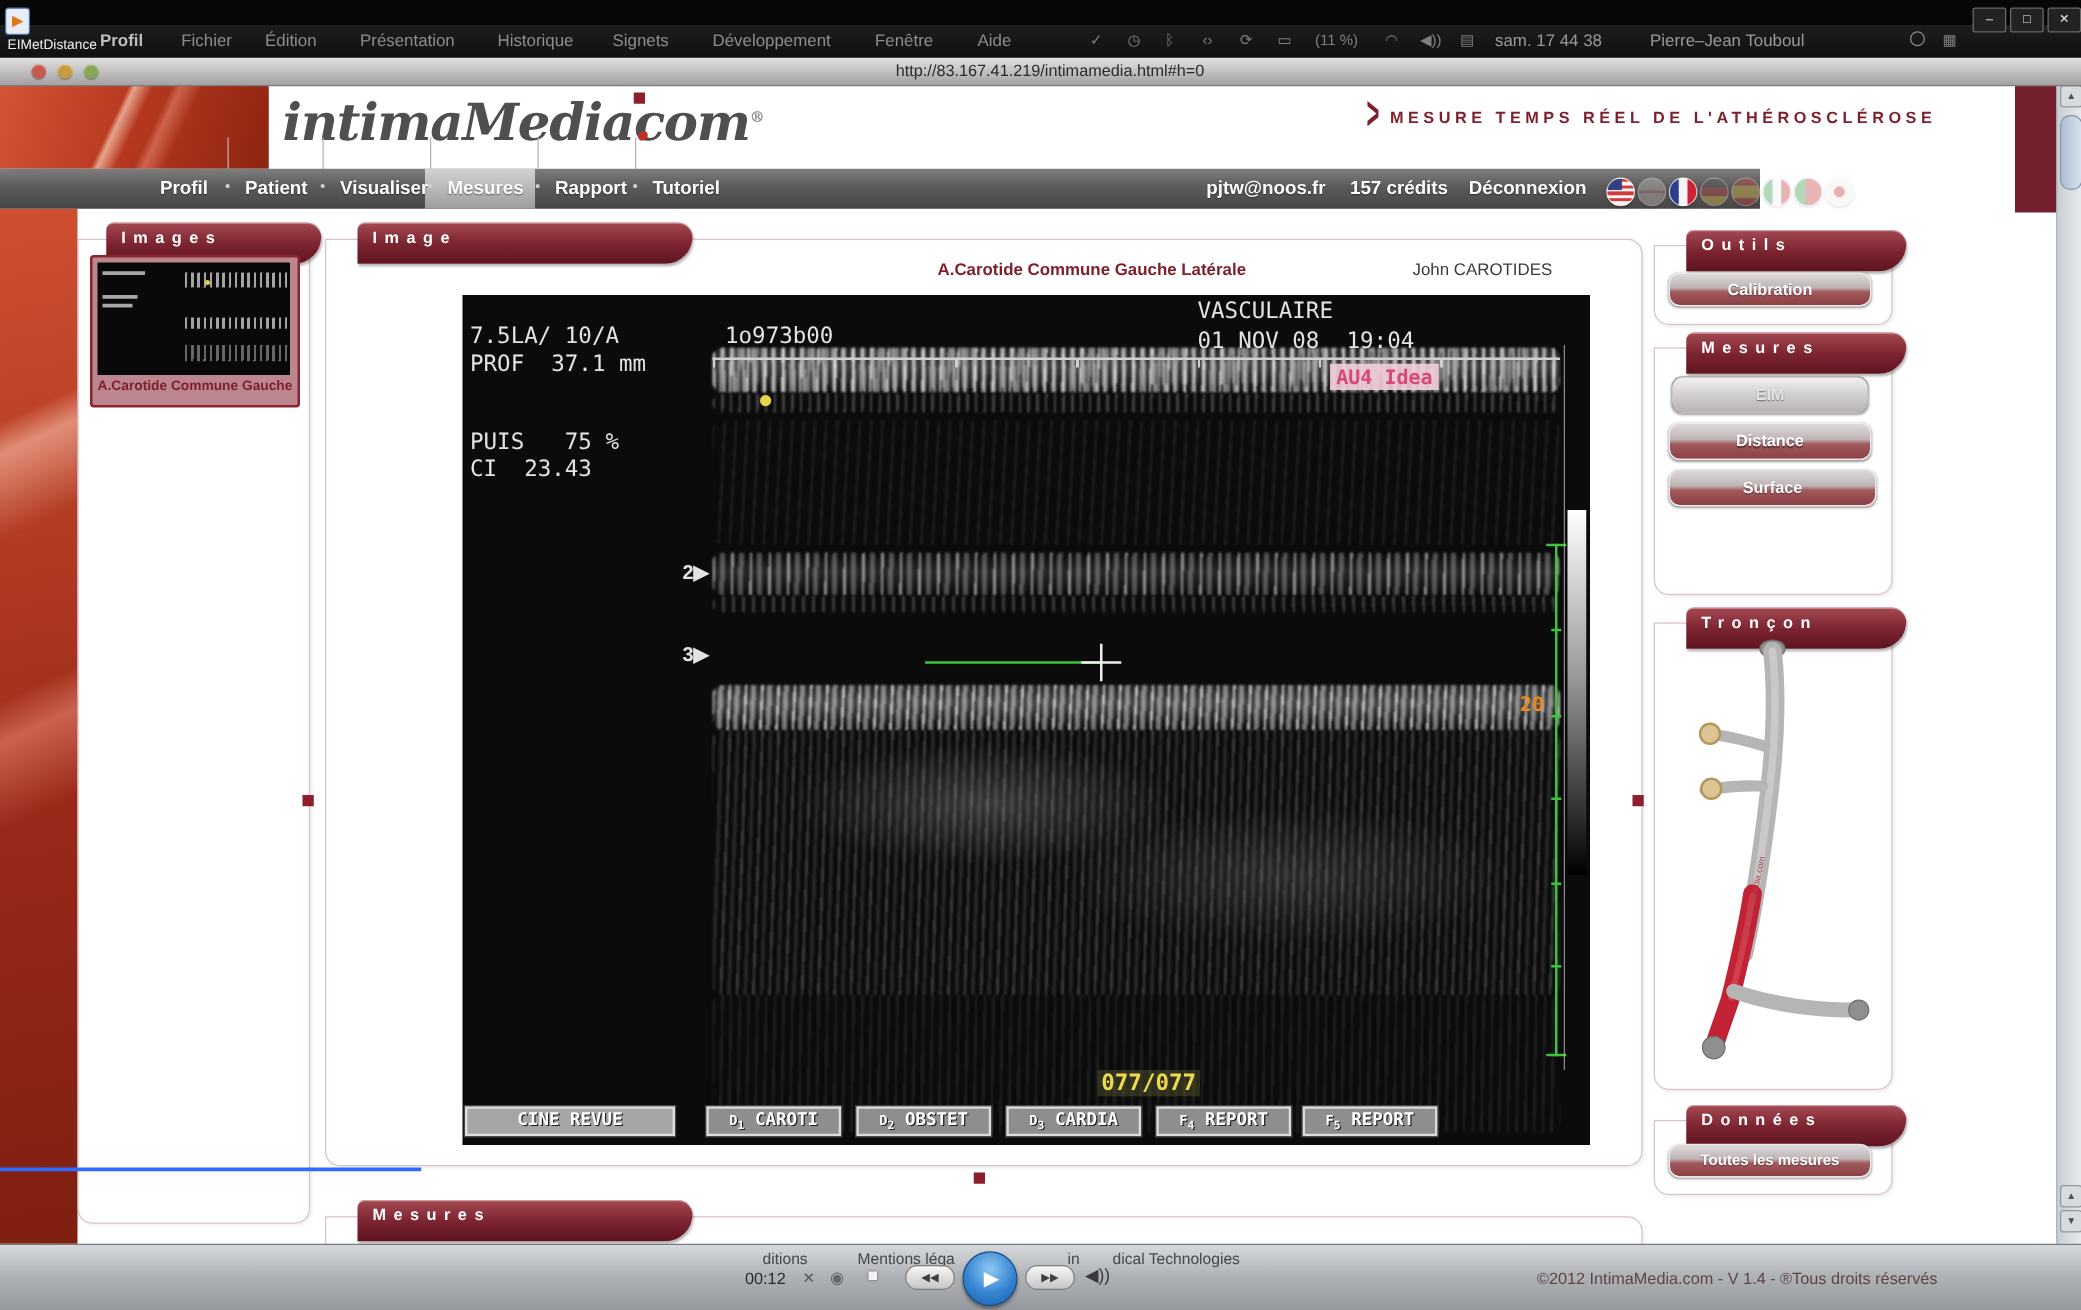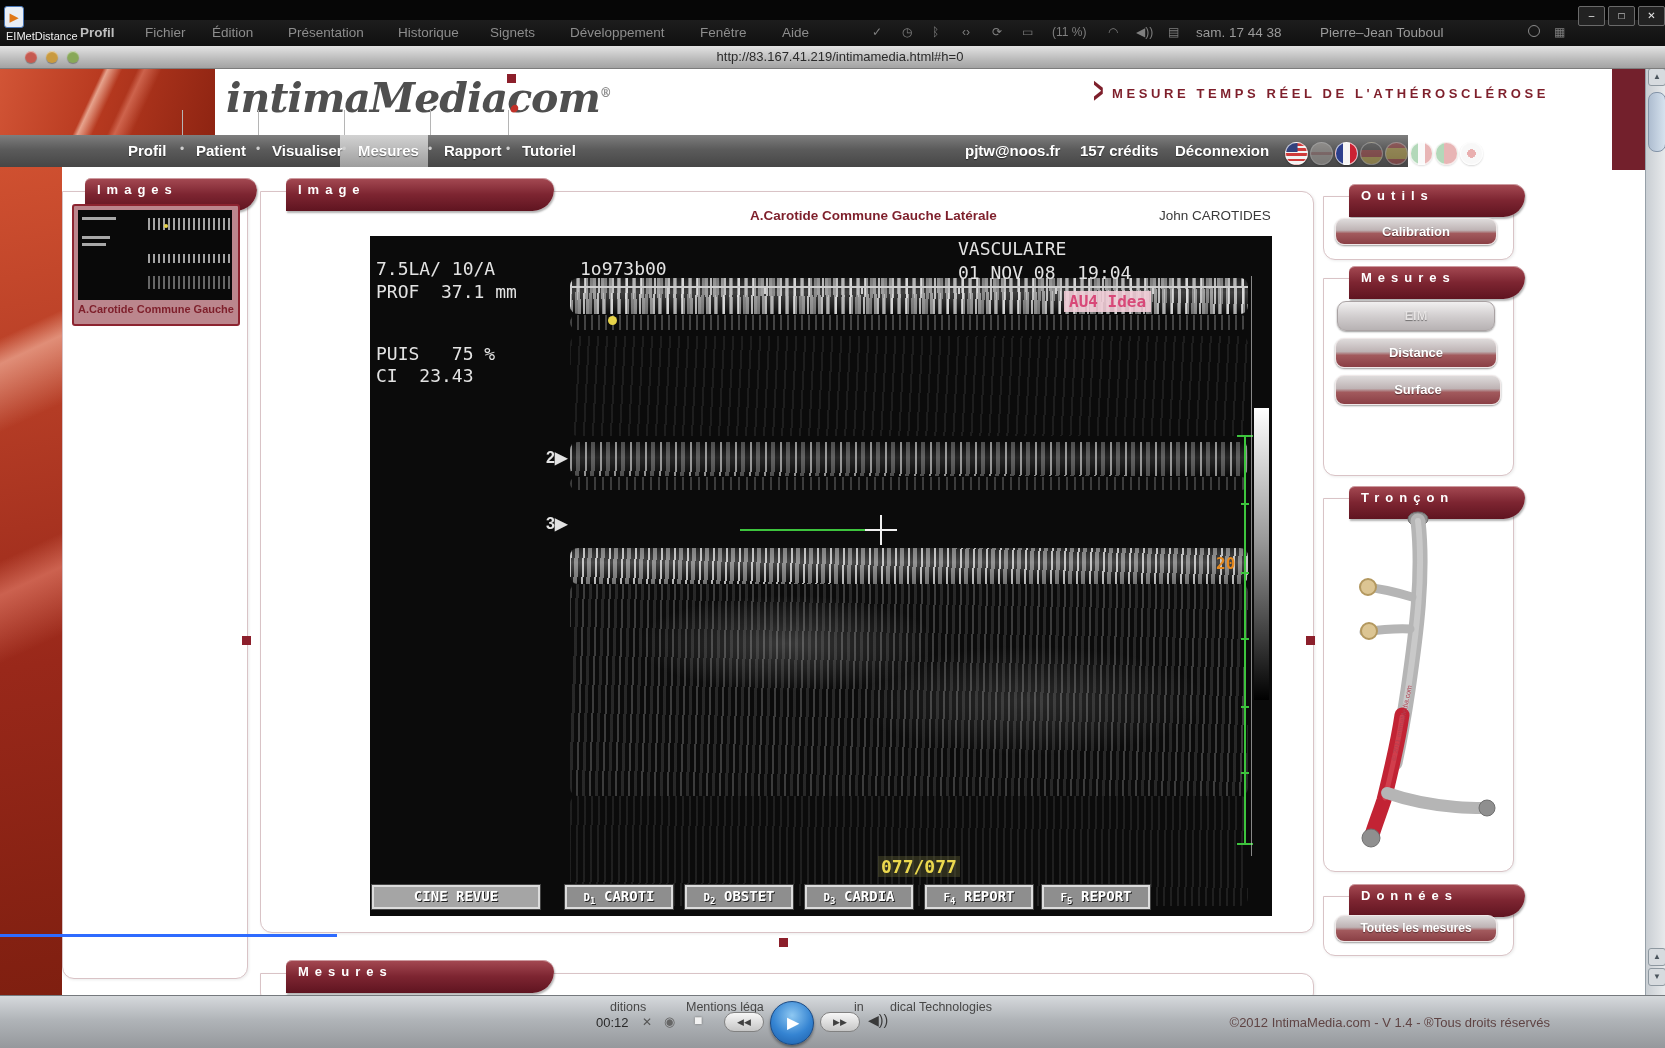--- a/index.html
+++ b/index.html
@@ -220,21 +220,21 @@
       <div class="tband" style="top:44px;height:9px"></div>
       <div class="tband" style="top:66px;height:13px;opacity:.6"></div>
       <span class="abs" style="left:86px;top:14px;width:4px;height:4px;border-radius:50%;background:#e8d44a"></span>
     </div>
     <div id="thumbcap">A.Carotide Commune Gauche</div>
   </div>
 
   <div class="pbox" style="left:260px;top:191px;width:1052px;height:740px"></div>
   <div class="tab" style="left:263px;top:178px;width:268px">Image</div>
   <div class="abs" style="left:750px;top:208px;font-size:13.5px;font-weight:bold;color:#7e1f2b;z-index:4">A.Carotide Commune Gauche Latérale</div>
-  <div class="abs" style="left:1130px;top:208px;width:170px;text-align:center;font-size:13.5px;color:#3a3a3a;z-index:4">John CAROTIDES</div>
+  <div class="abs" style="left:1130px;top:208px;width:170px;text-align:left;font-size:13.5px;color:#3a3a3a;z-index:4">John CAROTIDES</div>
 
   <div class="abs" id="us">
     <div class="echo e1"></div>
       <div class="echo e1b"></div>
       <div class="echo mist"></div>
     <div class="echo e2"></div>
       <div class="echo e2b"></div>
     <div class="echo e3"></div>
       <div class="echo e4"></div>
       <div class="echo e5"></div>

